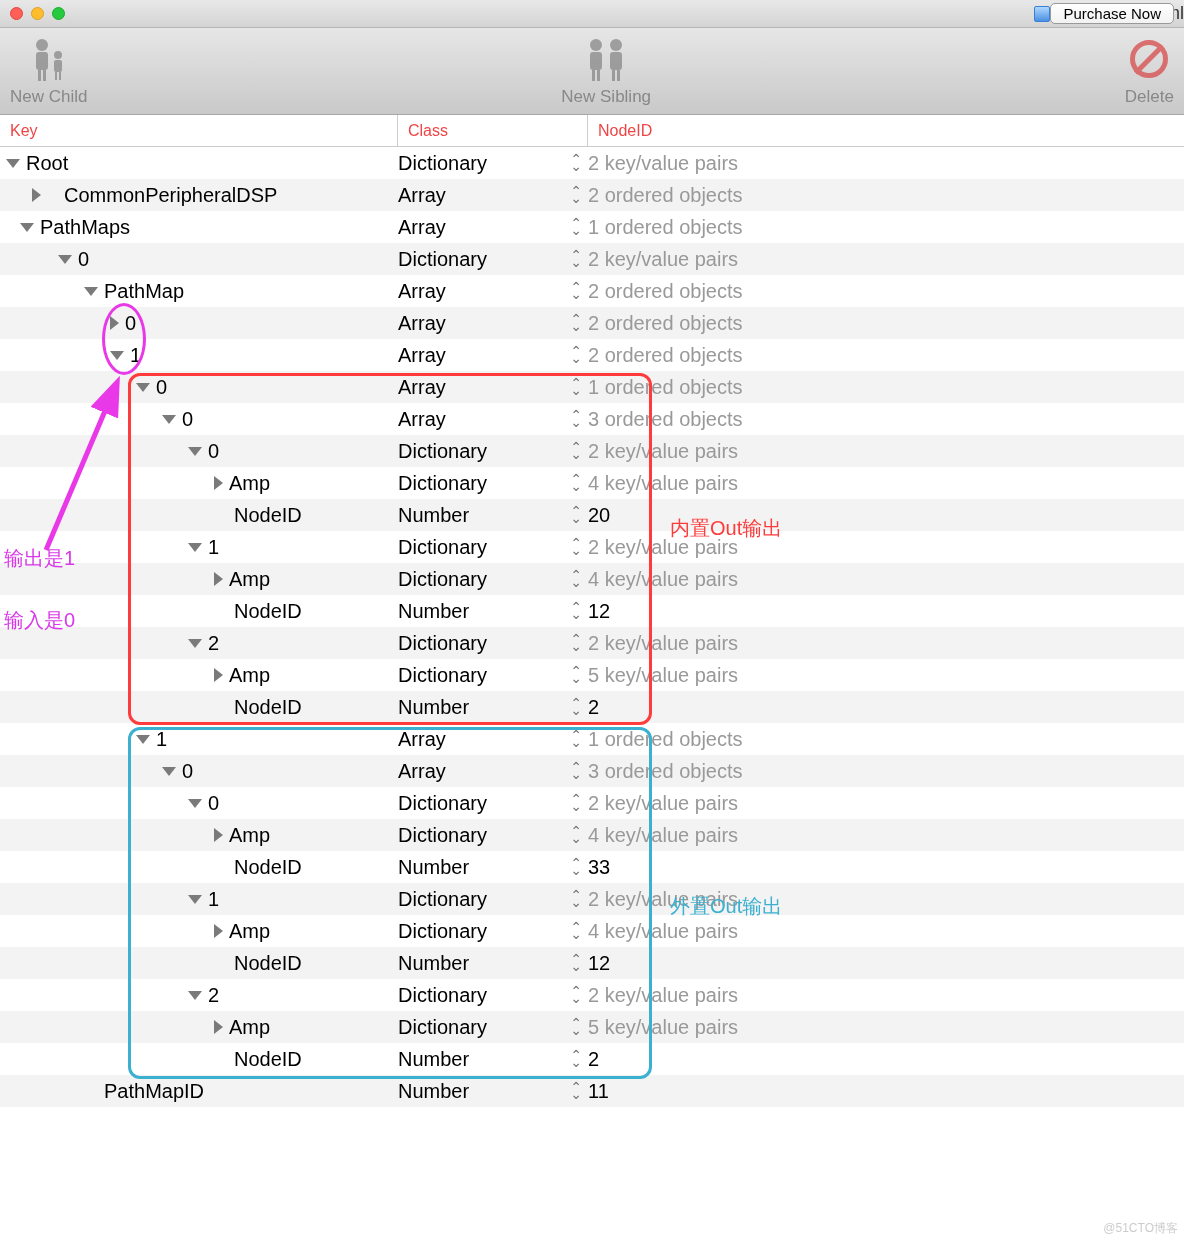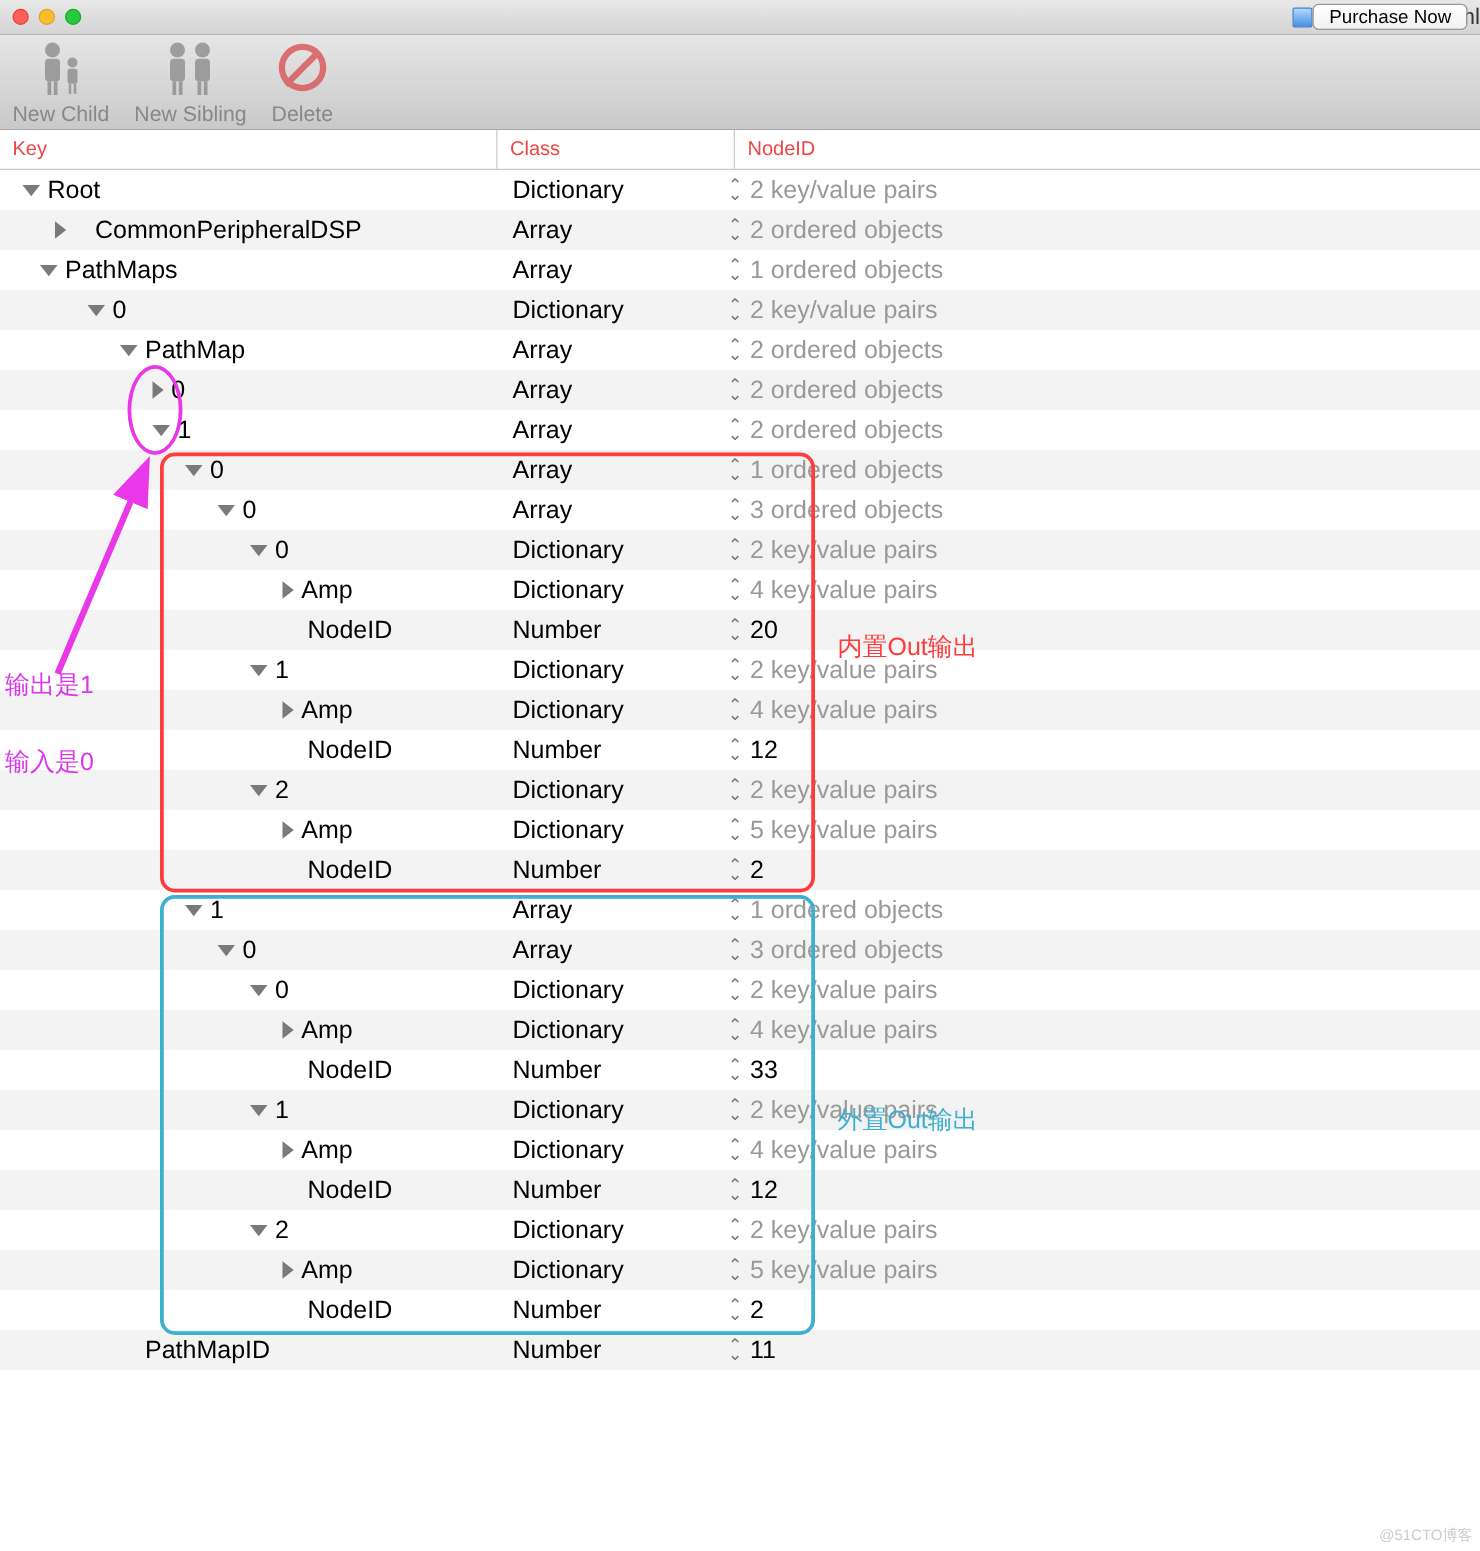--- a/index.html
+++ b/index.html
@@ -46,27 +46,28 @@
   margin-left: auto;
   font-size: 15px;
   padding: 1px 12px;
   background: linear-gradient(#fefefe, #f2f2f2);
   border: 1px solid #999;
   border-radius: 5px;
   position: relative;
   z-index: 2;
 }
 .toolbar {
-  height: 76px;
+  height: 87px;
   background: linear-gradient(#e6e6e6, #c9c9c9);
   border-bottom: 1px solid #a7a7a7;
   display: flex;
   align-items: center;
   padding: 0 10px;
   gap: 20px;
+  justify-content: space-between;
 }
 .tool-item {
   display: flex;
   flex-direction: column;
   align-items: center;
   gap: 4px;
   color: #888;
   font-size: 17px;
 }
 .tool-icon { width: 48px; height: 48px; display: flex; align-items: center; justify-content: center; }
@@ -107,21 +108,21 @@
 .col-value { flex: 1; }
 .rows-container { position: relative; }
 .data-row {
   display: flex;
   height: 32px;
   align-items: center;
   font-size: 20px;
 }
 .data-row.even { background: #fff; }
 .data-row.odd { background: #f3f3f3; }
-.key-cell { width: 398px; display: flex; align-items: center; padding-left: 4px; margin-left: 12px; }
+.key-cell { width: 398px; display: flex; align-items: center; padding-left: 4px; }
 .class-cell { width: 190px; display: flex; align-items: center; justify-content: space-between; padding-right: 6px; color: #000; }
 .value-cell { flex: 1; display: flex; align-items: center; color: #999; }
 .value-cell.solid { color: #000; }
 .disclosure {
   width: 0; height: 0;
   display: inline-block;
   margin-right: 6px;
 }
 .disclosure.down {
   border-left: 7px solid transparent;

